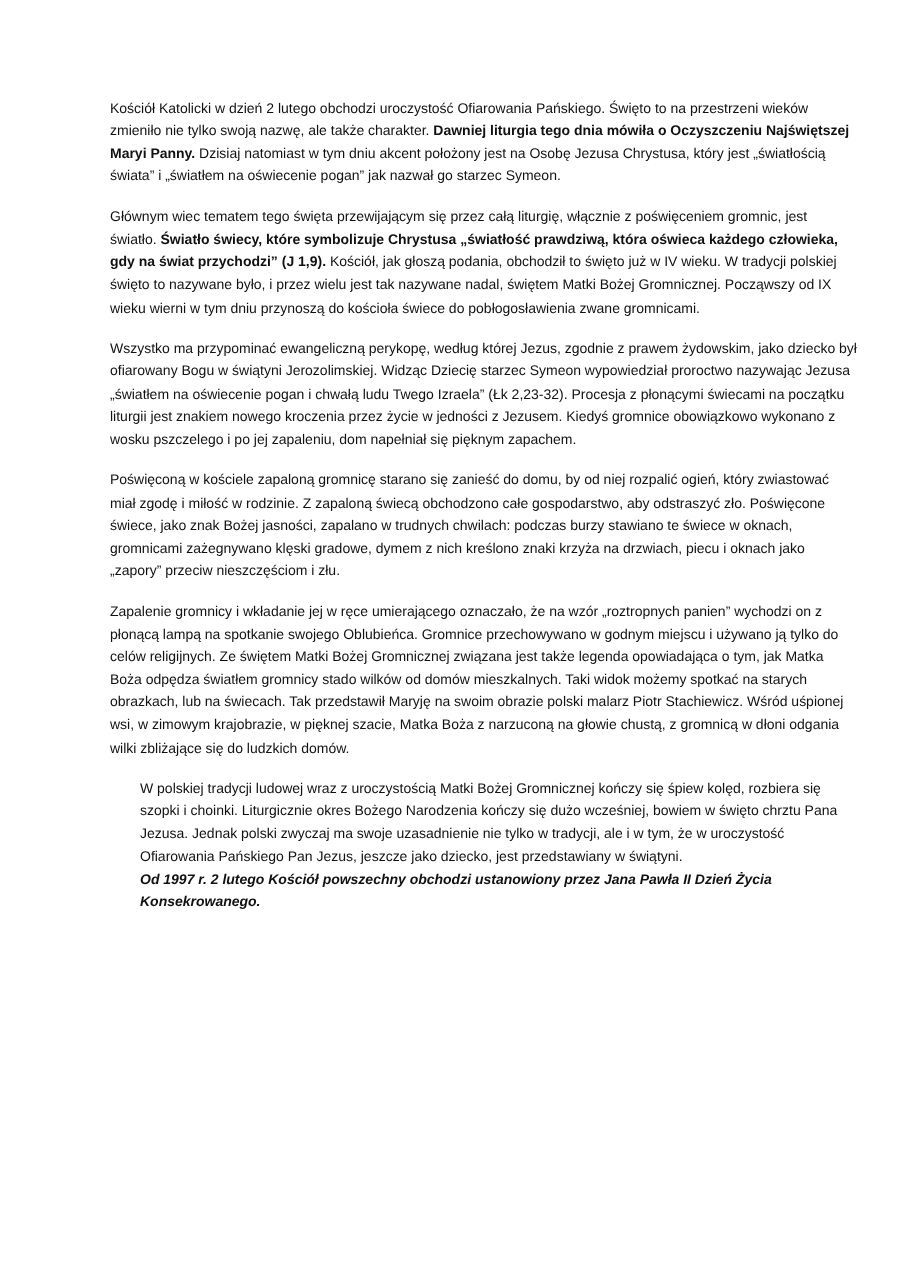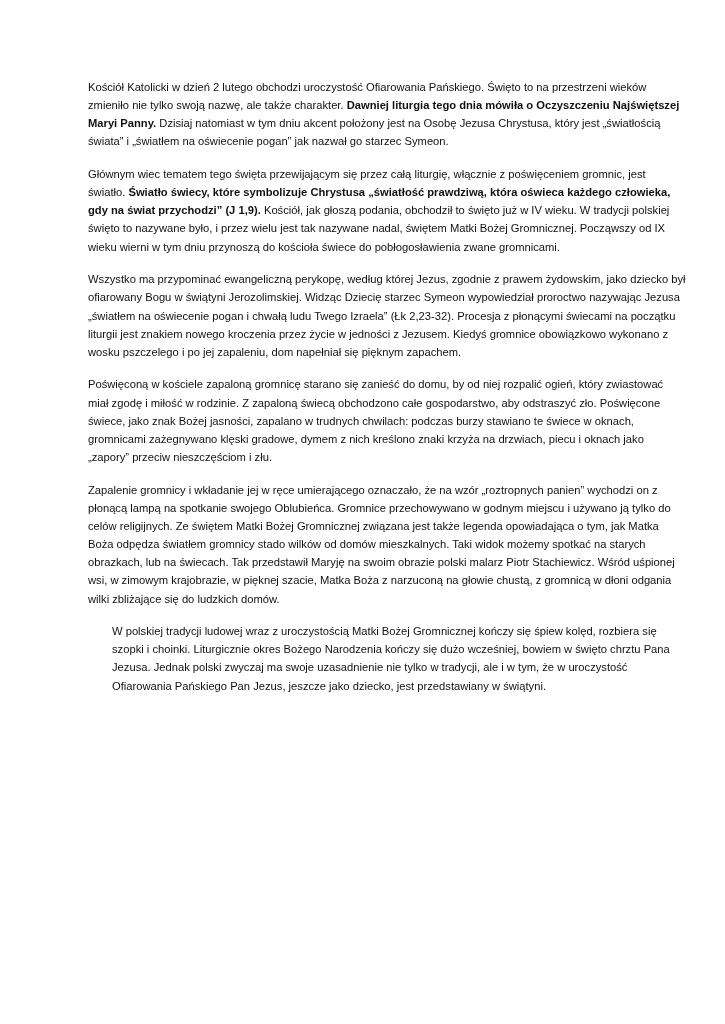--- a/index.html
+++ b/index.html
@@ -49,14 +49,15 @@
 <div class="page">
   <div class="doc-body">
     <div id="paragraph-list">
         <p class="para"><span>Kościół Katolicki w dzień 2 lutego obchodzi uroczystość Ofiarowania Pańskiego. Święto to na przestrzeni wieków zmieniło nie tylko swoją nazwę, ale także charakter. </span><span class="b">Dawniej liturgia tego dnia mówiła o Oczyszczeniu Najświętszej Maryi Panny.</span><span> Dzisiaj natomiast w tym dniu akcent położony jest na Osobę Jezusa Chrystusa, który jest „światłością świata” i „światłem na oświecenie pogan” jak nazwał go starzec Symeon.</span></p>
         <p class="para"><span>Głównym wiec tematem tego święta przewijającym się przez całą liturgię, włącznie z poświęceniem gromnic, jest światło. </span><span class="b">Światło świecy, które symbolizuje Chrystusa „światłość prawdziwą, która oświeca każdego człowieka, gdy na świat przychodzi” (J 1,9).</span><span> Kościół, jak głoszą podania, obchodził to święto już w IV wieku. W tradycji polskiej święto to nazywane było, i przez wielu jest tak nazywane nadal, świętem Matki Bożej Gromnicznej. Począwszy od IX wieku wierni w tym dniu przynoszą do kościoła świece do pobłogosławienia zwane gromnicami.</span></p>
         <p class="para"><span>Wszystko ma przypominać ewangeliczną perykopę, według której Jezus, zgodnie z prawem żydowskim, jako dziecko był ofiarowany Bogu w świątyni Jerozolimskiej. Widząc Dziecię starzec Symeon wypowiedział proroctwo nazywając Jezusa „światłem na oświecenie pogan i chwałą ludu Twego Izraela” (Łk 2,23-32). Procesja z płonącymi świecami na początku liturgii jest znakiem nowego kroczenia przez życie w jedności z Jezusem. Kiedyś gromnice obowiązkowo wykonano z wosku pszczelego i po jej zapaleniu, dom napełniał się pięknym zapachem.</span></p>
         <p class="para"><span>Poświęconą w kościele zapaloną gromnicę starano się zanieść do domu, by od niej rozpalić ogień, który zwiastować miał zgodę i miłość w rodzinie. Z zapaloną świecą obchodzono całe gospodarstwo, aby odstraszyć zło. Poświęcone świece, jako znak Bożej jasności, zapalano w trudnych chwilach: podczas burzy stawiano te świece w oknach, gromnicami zażegnywano klęski gradowe, dymem z nich kreślono znaki krzyża na drzwiach, piecu i oknach jako „zapory” przeciw nieszczęściom i złu.</span></p>
         <p class="para"><span>Zapalenie gromnicy i wkładanie jej w ręce umierającego oznaczało, że na wzór „roztropnych panien” wychodzi on z płonącą lampą na spotkanie swojego Oblubieńca. Gromnice przechowywano w godnym miejscu i używano ją tylko do celów religijnych. Ze świętem Matki Bożej Gromnicznej związana jest także legenda opowiadająca o tym, jak Matka Boża odpędza światłem gromnicy stado wilków od domów mieszkalnych. Taki widok możemy spotkać na starych obrazkach, lub na świecach. Tak przedstawił Maryję na swoim obrazie polski malarz Piotr Stachiewicz. Wśród uśpionej wsi, w zimowym krajobrazie, w pięknej szacie, Matka Boża z narzuconą na głowie chustą, z gromnicą w dłoni odgania wilki zbliżające się do ludzkich domów.</span></p>
         <p class="para"><span>W polskiej tradycji ludowej wraz z uroczystością Matki Bożej Gromnicznej kończy się śpiew kolęd, rozbiera się szopki i choinki. Liturgicznie okres Bożego Narodzenia kończy się dużo wcześniej, bowiem w święto chrztu Pana Jezusa. Jednak polski zwyczaj ma swoje uzasadnienie nie tylko w tradycji, ale i w tym, że w uroczystość Ofiarowania Pańskiego Pan Jezus, jeszcze jako dziecko, jest przedstawiany w świątyni.</span></p>
       </div>
+    <p class="para closing">Od 1997 r. 2 lutego Kościół powszechny obchodzi ustanowiony przez Jana Pawła II Dzień Życia Konsekrowanego.</p>
   </div>
 </div>
 
 </body></html>

